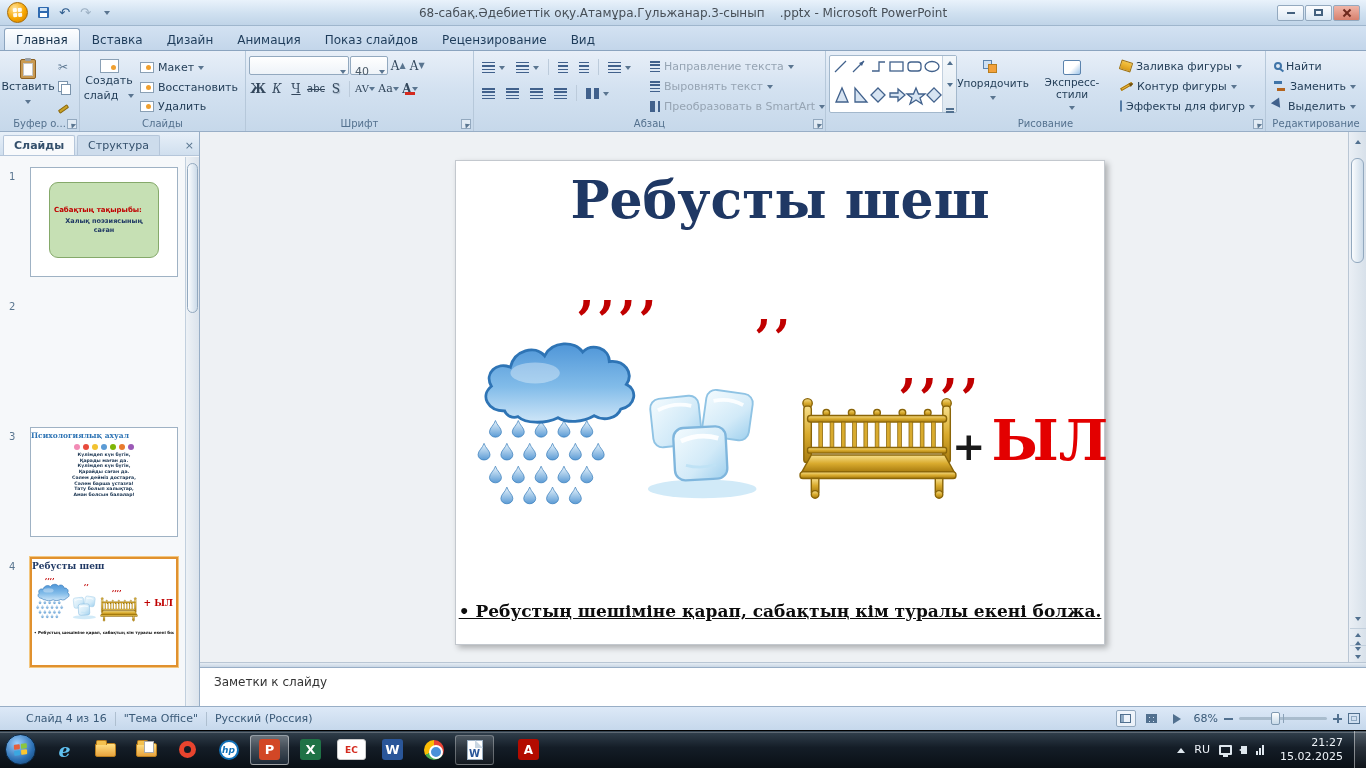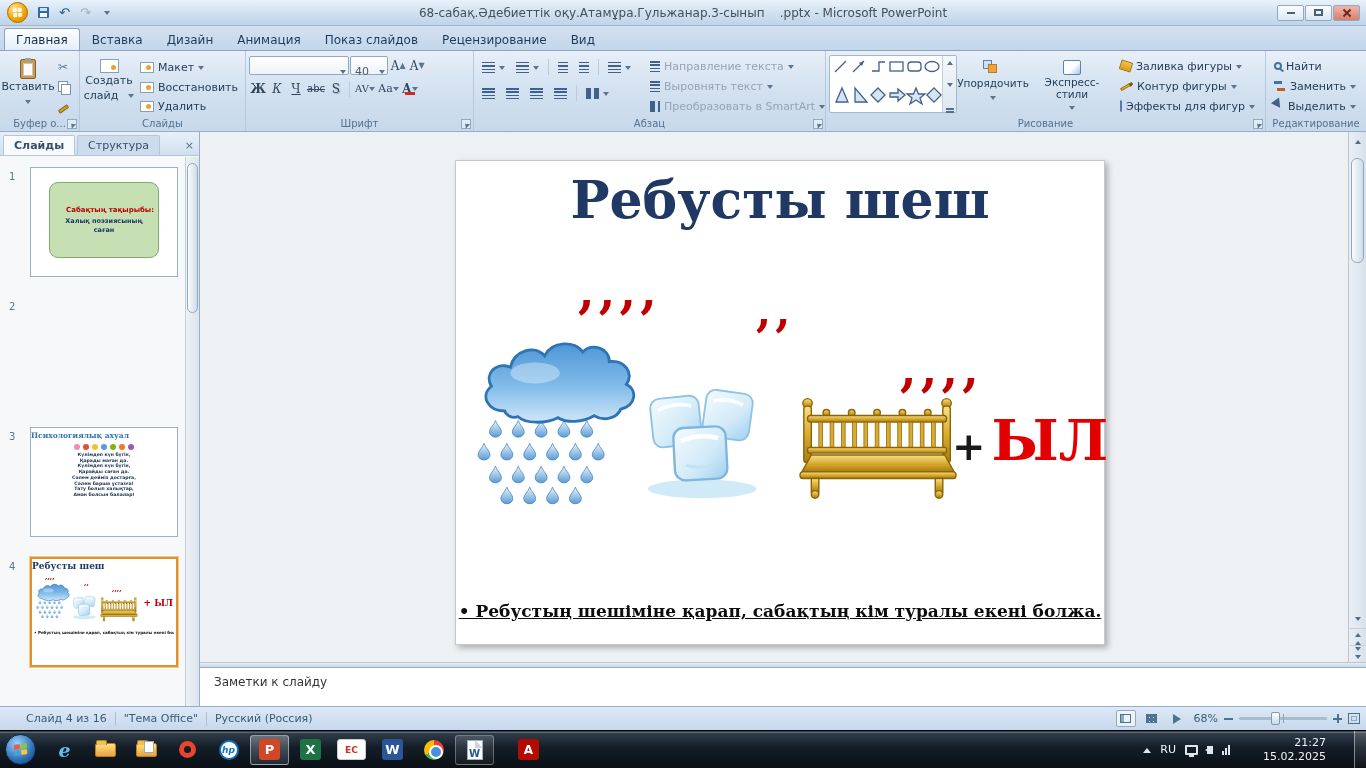--- a/index.html
+++ b/index.html
@@ -96,21 +96,21 @@
 .leftpanel{position:absolute;left:0;top:132px;width:200px;height:574px;background:#f6f8fa;border-right:1px solid #98aec6}
 .paneltabs{height:24px;background:linear-gradient(#e8f0f9,#d0dfee);display:flex;align-items:flex-end;padding-left:3px;border-bottom:1px solid #b5c6da}
 .ptab{padding:3px 10px 3px;font-size:11px;border:1px solid #b5c6da;border-bottom:none;border-radius:2px 2px 0 0;background:#cddcec;color:#34506c;margin-right:2px;white-space:nowrap}
 .ptab.active{background:#f8fafc;font-weight:bold}
 .pclose{margin-left:auto;margin-right:5px;margin-bottom:4px;color:#5a7690;font-size:11px;line-height:1}
 .thumbs{position:absolute;top:25px;left:0;right:14px;bottom:0;overflow:hidden}
 .trow{position:relative;height:130px;padding:10px 0 0 30px}
 .tnum{position:absolute;left:9px;top:14px;font-size:10px;color:#5a7690}
 .thumb{width:148px;height:110px;background:#fff;border:1px solid #9fb2c4;position:relative;overflow:hidden}
 .thumb.sel{border:2px solid #e0912f;box-shadow:0 0 0 1px #f3c77f}
-.gbox{position:absolute;left:18px;top:14px;right:18px;bottom:18px;background:#c6e0b4;border:1px solid #85a96a;border-radius:9px;display:flex;flex-direction:column;align-items:flex-end;justify-content:center;padding:4px;text-align:center}
+.gbox{position:absolute;left:18px;top:14px;right:18px;bottom:18px;background:#c6e0b4;border:1px solid #85a96a;border-radius:9px;display:flex;flex-direction:column;align-items:flex-start;justify-content:center;padding:4px;text-align:center}
 .gh{color:#c00000;font-weight:bold;font-size:7px;line-height:1.3}
 .gb{color:#1f3864;font-weight:bold;font-size:6.5px;line-height:1.3;margin-top:2px}
 .t3title{color:#2e74b5;font-weight:bold;font-size:7.5px;text-align:center;margin-top:5px;font-family:"DejaVu Serif",serif}
 .hearts{display:flex;justify-content:center;gap:3px;margin:3px 0 2px}
 .hearts i{width:6px;height:6px;border-radius:50%}
 .t3line{display:block;text-align:center;font-size:4.6px;line-height:1.25;color:#17324f;font-weight:bold}
 .t4title{color:#1f3864;font-weight:bold;font-size:9px;text-align:center;margin-top:4px;font-family:"DejaVu Serif",serif}
 .ministage{position:relative;height:66px}
 .minicommas{position:absolute;color:#c00000;font-weight:bold;font-size:7px;font-family:"DejaVu Serif",serif;letter-spacing:0}
 .miniplus{position:absolute;right:3px;top:26px;font-family:"DejaVu Serif",serif;font-weight:bold;font-size:9px;color:#c00000}
@@ -188,21 +188,21 @@
 .tray{margin-left:auto;display:flex;align-items:center;gap:9px;margin-right:4px}
 .chevup{width:0;height:0;border:4px solid transparent;border-bottom:5px solid #dfe7ee;margin-bottom:3px}
 .trlang{color:#eef3f8;font-size:11px}
 .mon{width:13px;height:10px;border:2px solid #dfe7ee;border-radius:1px;position:relative}
 .mon:after{content:"";position:absolute;left:2px;bottom:-4px;width:5px;height:2px;background:#dfe7ee}
 .spk{position:relative;width:6px;height:8px;background:#dfe7ee}
 .spk:before{content:"";position:absolute;left:-5px;top:1px;border:3px solid transparent;border-right:5px solid #dfe7ee}
 .net{display:flex;align-items:flex-end;gap:1px}
 .net i{width:2px;background:#dfe7ee}
 .net i:nth-child(1){height:4px}.net i:nth-child(2){height:7px}.net i:nth-child(3){height:10px}
-.clock{text-align:right;color:#eef3f8;font-size:11px;line-height:1.25;margin:0 24px}
+.clock{text-align:right;color:#eef3f8;font-size:11px;line-height:1.25;margin:0 7px}
 .showdesk{width:12px;height:38px;border-left:1px solid rgba(255,255,255,.45);background:linear-gradient(rgba(255,255,255,.14),rgba(255,255,255,.02));flex:none}
 </style>
 </head>
 <body>
 
 <div class="screen">
 
 <svg width="0" height="0" style="position:absolute" aria-hidden="true">
 <defs>
 <linearGradient id="cloudG" x1="0" y1="0" x2="0" y2="1">

